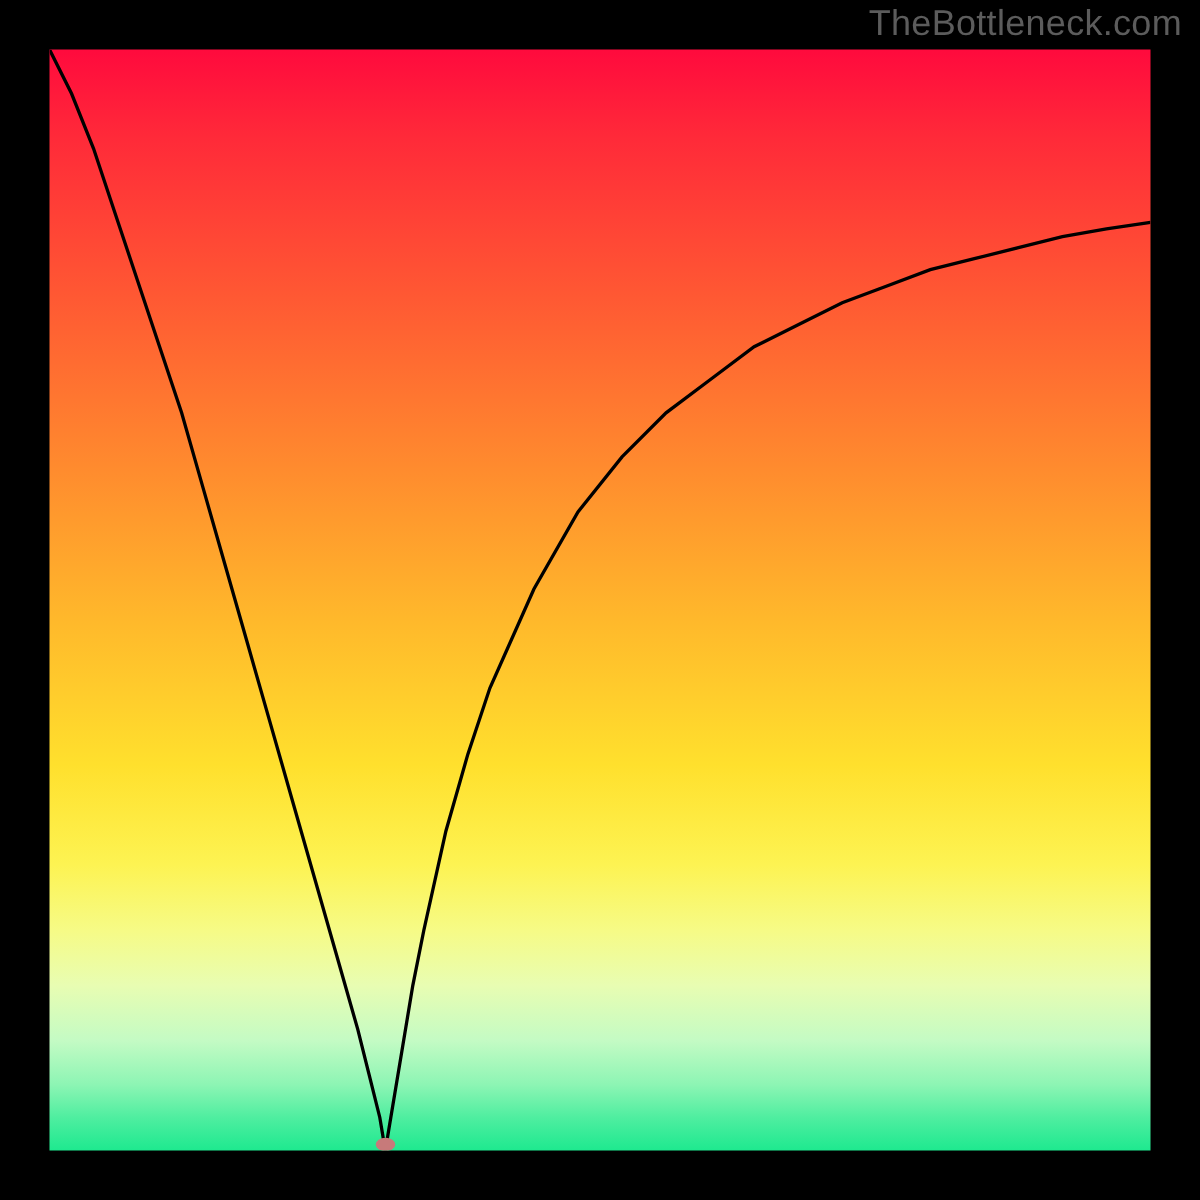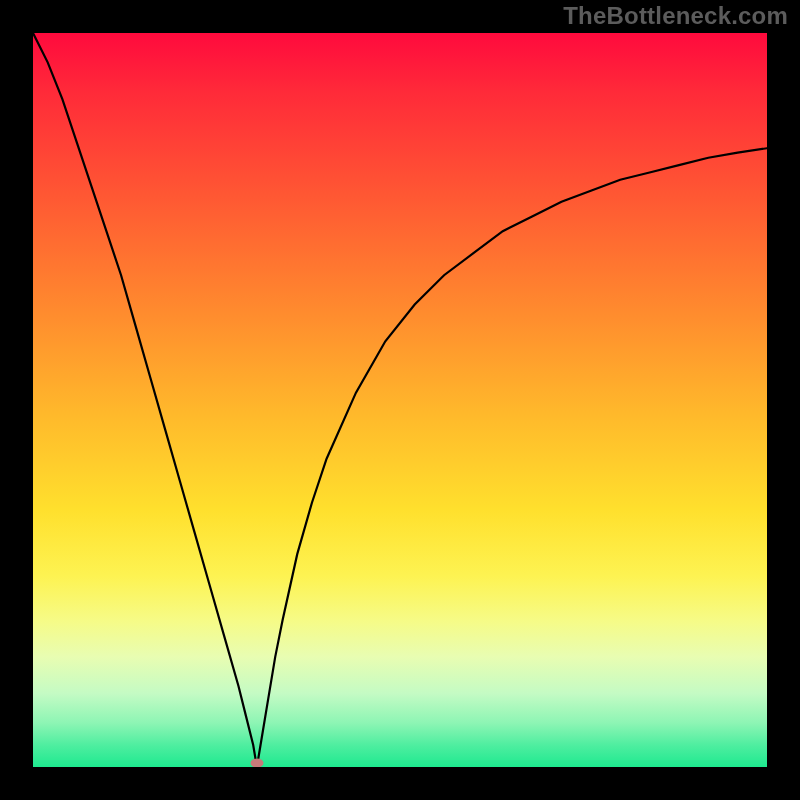--- a/index.html
+++ b/index.html
@@ -16,21 +16,21 @@
     width: 800px;
     height: 800px;
     background: #000;
   }
   .watermark {
     position: absolute;
     top: 2px;
     right: 12px;
     color: #5c5c5c;
     font-size: 24px;
-    font-weight: 700;
+    font-weight: 400;
     letter-spacing: 0.2px;
     z-index: 5;
   }
   .plot {
     position: absolute;
     left: 33px;
     top: 33px;
     width: 734px;
     height: 734px;
     background: linear-gradient(to bottom,

